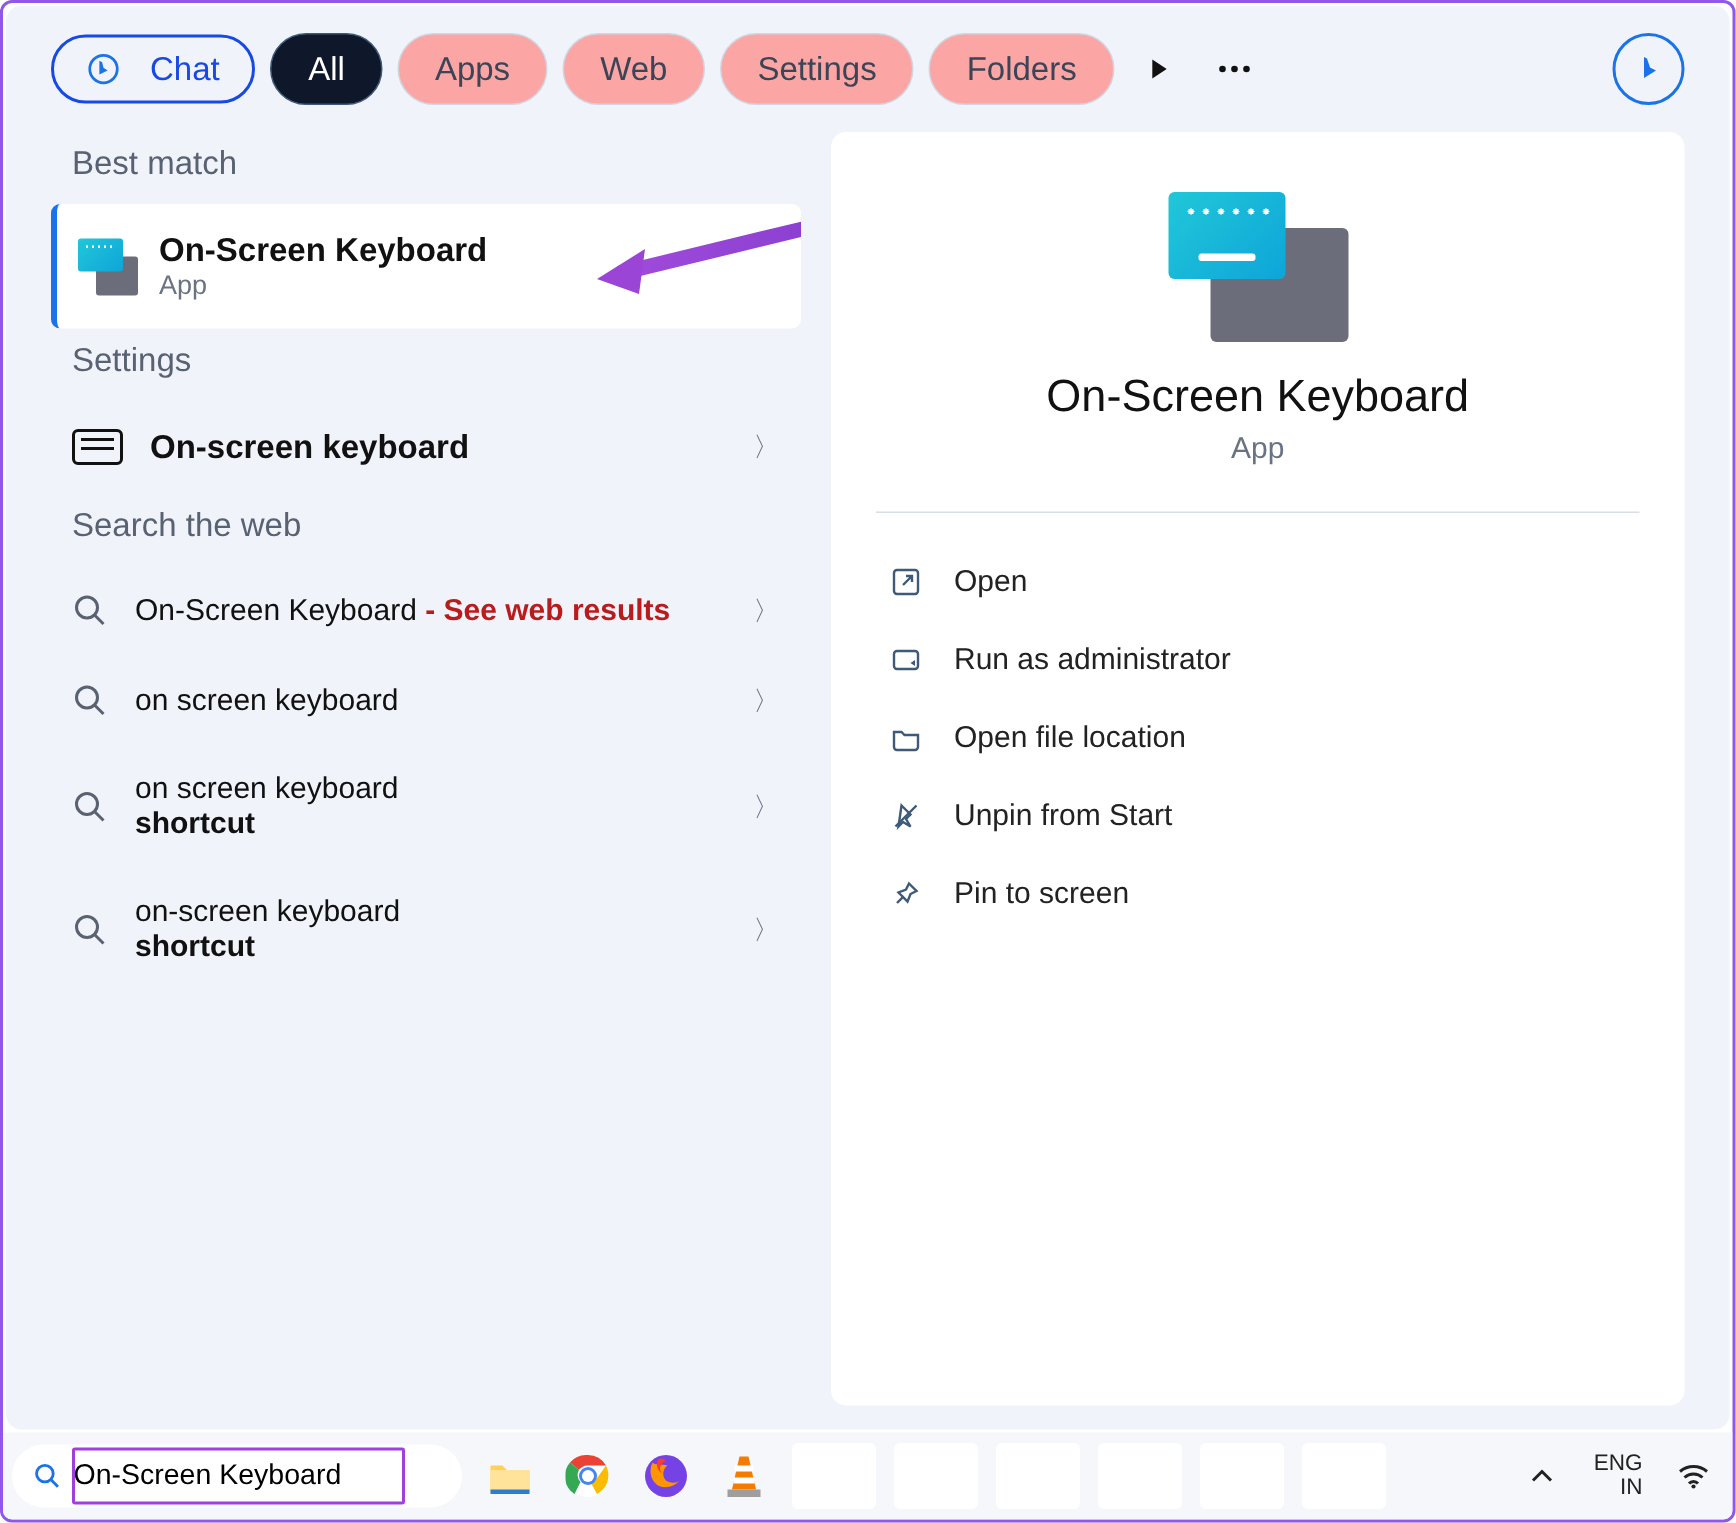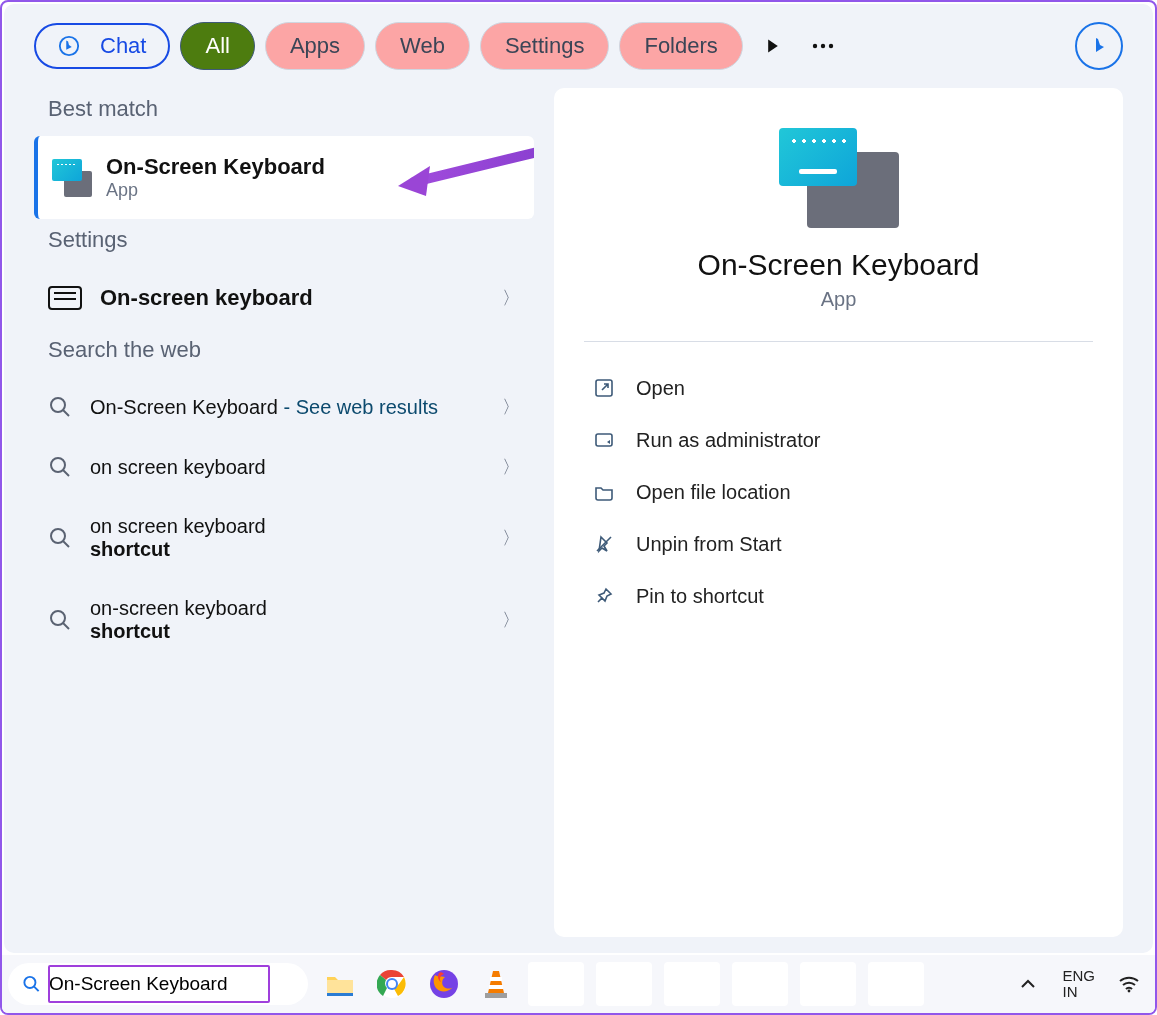--- a/index.html
+++ b/index.html
@@ -1,39 +1,39 @@
 <!DOCTYPE html>
 <html><head>
 <meta charset="utf-8">
 <style>
 *{box-sizing:border-box;margin:0;padding:0;font-family:"Segoe UI",Arial,sans-serif}
 body{width:1157px;height:1015px;background:#fff;position:relative;overflow:hidden;border:2px solid #9157ea;border-radius:8px}
 .search-panel{position:absolute;top:2px;left:2px;right:2px;bottom:60px;background:#f0f3f9;border-radius:10px}
 .tabs-row{display:flex;align-items:center;gap:10px;padding:18px 30px}
 .tab-chat{display:flex;align-items:center;gap:20px;padding:8px 22px;border:2px solid #174AE4;border-radius:28px;font-size:22px;color:#174AE4;cursor:pointer}
 .tab-pill{padding:10px 24px;border:1px solid #cfd6e0;border-radius:28px;font-size:22px;color:#3b4556;cursor:pointer;background:#fca5a5}
-.tab-pill.active{background:#4d7c0f;color:#fff;border-color:#3e5a78}
+.tab-pill.active{background:#0f172a;color:#fff;border-color:#3e5a78}
 .more-arrow,.more-dots{width:40px;height:40px;display:flex;align-items:center;justify-content:center;font-size:22px;cursor:pointer}
 .bing-badge{margin-left:auto;width:48px;height:48px;border:2px solid #1a73e8;border-radius:50%;display:flex;align-items:center;justify-content:center}
 .content{display:flex;padding:0 30px;gap:20px;height:calc(100% - 100px)}
 .left-col{flex:0 0 500px;overflow:hidden}
 .right-col{flex:1;background:#fff;border-radius:10px;padding:30px;display:flex;flex-direction:column}
 .section-hdr{font-size:22px;color:#596273;margin:8px 0 14px 14px}
 .best-match{background:#fff;border-radius:6px;padding:18px 14px;display:flex;align-items:center;gap:14px;position:relative;border-left:4px solid #1a73e8;cursor:pointer}
 .osk-icon-sm{width:40px;height:38px;position:relative}
 .osk-icon-sm .back{position:absolute;right:0;bottom:0;width:28px;height:26px;background:#6b6e7a;border-radius:2px}
 .osk-icon-sm .front{position:absolute;left:0;top:0;width:30px;height:22px;background:linear-gradient(135deg,#21c7d8,#0ea5d9);border-radius:2px}
 .osk-icon-sm .front::before{content:"";position:absolute;top:4px;left:4px;width:20px;height:3px;background:radial-gradient(circle,#fff 30%,transparent 31%) 0 0/4px 3px repeat-x}
 .bm-title{font-size:22px;font-weight:700;color:#111}
 .bm-sub{font-size:18px;color:#6a7384}
 .arrow-annot{position:absolute;left:358px;top:10px;pointer-events:none}
 .setting-item,.web-item{display:flex;align-items:center;gap:18px;padding:18px 14px;cursor:pointer;border-radius:6px}
 .setting-item .label{font-size:22px;font-weight:700;color:#111}
 .web-item .label{font-size:20px;color:#111}
-.web-item .label .suffix{color:#0c4a6e;font-weight:400}
+.web-item .label .suffix{color:#b91c1c;font-weight:700}
 .web-item .label .bold{font-weight:700}
 .chevron{margin-left:auto;color:#6a7384;font-size:18px}
 .kbd-glyph{width:34px;height:24px;border:2px solid #111;border-radius:4px;position:relative}
 .kbd-glyph::after{content:"";position:absolute;inset:4px;background:repeating-linear-gradient(#111 0 2px,transparent 2px 6px)}
 .mag{width:24px;height:24px}
 .right-app-icon{width:120px;height:100px;position:relative;margin:10px auto 20px}
 .right-app-icon .back{position:absolute;right:0;bottom:0;width:92px;height:76px;background:#6b6e7a;border-radius:4px}
 .right-app-icon .front{position:absolute;left:0;top:0;width:78px;height:58px;background:linear-gradient(135deg,#21c7d8,#0ea5d9);border-radius:4px}
 .right-app-icon .front::before{content:"";position:absolute;top:10px;left:10px;right:10px;height:6px;background:radial-gradient(circle,#fff 35%,transparent 36%) 0 0/10px 6px repeat-x}
 .right-app-icon .front::after{content:"";position:absolute;bottom:12px;left:20px;right:20px;height:5px;background:#fff;border-radius:2px}
@@ -42,21 +42,21 @@
 .right-divider{height:1px;background:#d8dde6;margin:30px 0 20px}
 .action-row{display:flex;align-items:center;gap:20px;padding:14px 8px;cursor:pointer;border-radius:6px;font-size:20px;color:#222}
 .action-icon{width:24px;height:24px;color:#3e5a78;display:flex;align-items:center;justify-content:center}
 .taskbar{position:absolute;left:0;right:0;bottom:0;height:58px;background:#f6f7fb;display:flex;align-items:center;padding:0 6px;gap:12px}
 .tb-search{display:flex;align-items:center;background:#fff;border-radius:22px;padding:6px 14px;width:300px;height:42px;position:relative}
 .tb-hl{position:absolute;inset:2px 38px 2px 40px;border:2px solid #9f3fdc;border-radius:2px;pointer-events:none}
 .tb-search input{border:none;outline:none;font-size:19px;flex:1;background:transparent;margin-left:8px}
 .tb-icon{width:40px;height:40px;display:flex;align-items:center;justify-content:center;cursor:pointer;border-radius:4px}
 .tb-app-blank{width:56px;height:44px;background:#fff;border-radius:4px}
 .tb-right{margin-left:auto;display:flex;align-items:center;gap:14px}
-.tb-lang{font-size:15px;color:#222;text-align:left;line-height:1.1}
+.tb-lang{font-size:15px;color:#222;text-align:right;line-height:1.1}
 svg{display:block}
 </style>
 </head>
 <body>
 
 <div class="search-panel">
   <div class="tabs-row">
     <div class="tab-chat">
       <svg width="22" height="22" viewBox="0 0 24 24">
           <circle cx="12" cy="12" r="10" fill="none" stroke="#1a73e8" stroke-width="2"></circle>
@@ -198,21 +198,21 @@
             </svg>
           </div>
         <span>Unpin from Start</span>
       </div>
       <div class="action-row">
         <div class="action-icon">
             <svg width="20" height="20" viewBox="0 0 20 20">
               <path d="M12 3l5 5-4 2-2 5-3-3-4 4 4-4-3-3 5-2z" fill="none" stroke="#3e5a78" stroke-width="1.6"></path>
             </svg>
           </div>
-        <span>Pin to shortcut</span>
+        <span>Pin to screen</span>
       </div>
     </div>
   </div>
 </div>
 
 <div class="taskbar">
   <div class="tb-search">
     <svg width="22" height="22" viewBox="0 0 24 24">
         <circle cx="10" cy="10" r="7" fill="none" stroke="#1a73e8" stroke-width="2.4"></circle>
         <line x1="15" y1="15" x2="21" y2="21" stroke="#1a73e8" stroke-width="2.4"></line>

